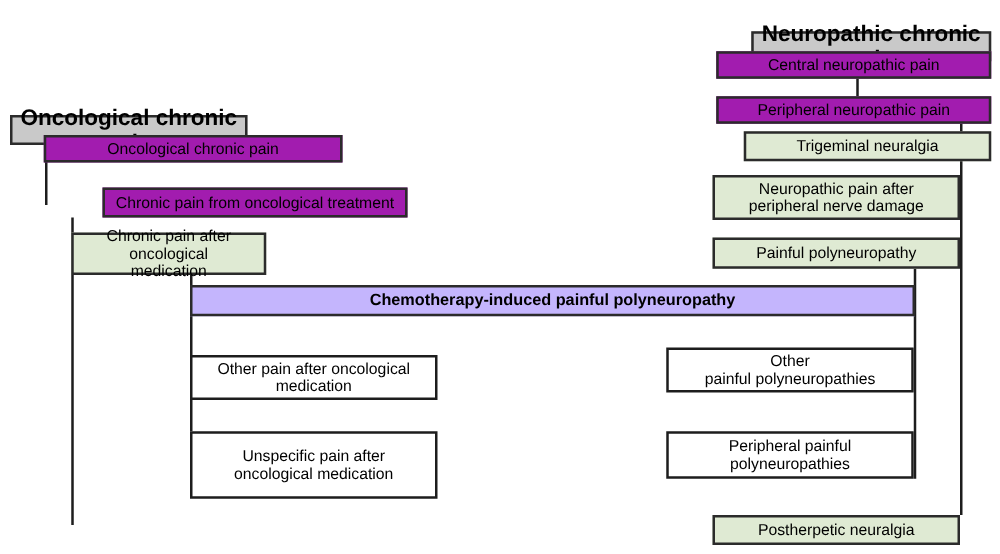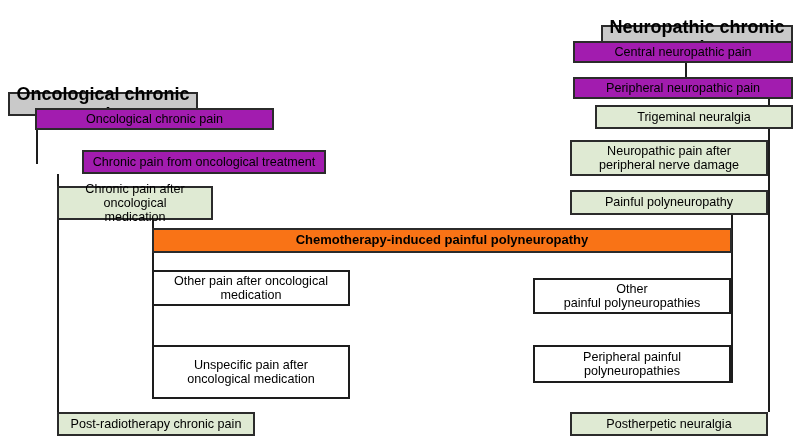--- a/index.html
+++ b/index.html
@@ -46,21 +46,21 @@
     background: #dfead3;
     border: 2px solid #2b2b2b;
     font-size: 12.6px;
   }
   .box.white {
     background: #ffffff;
     border: 2px solid #1d1d1d;
     font-size: 12.6px;
   }
   .box.orange {
-    background: #f97316;
+    background: #c4b5fd;
     border: 2px solid #2b2b2b;
     font-weight: bold;
     font-size: 13px;
   }
 
   
   .vline {
     position: absolute;
     width: 2px;
     background: #1d1d1d;
@@ -92,33 +92,30 @@
 
   <div class="box gray" style="left:35px; top:150px; width:244px; height:24px;margin-left:47px;">
     <span class="box-label">Chronic pain from oncological treatment</span>
   </div>
 
   <div class="box green" style="left:57px; top:186px; width:156px; height:34px;">
     <span class="box-label">Chronic pain after oncological
 medication</span>
   </div>
 
-  <div class="box white" style="left:152px; top:270px; width:198px; height:36px;">
+  <div class="box white" style="left:152px; top:284px; width:198px; height:36px;">
     <span class="box-label">Other pain after oncological
 medication</span>
   </div>
 
   <div class="box white" style="left:152px; top:345px; width:198px; height:54px;">
     <span class="box-label">Unspecific pain after
 oncological medication</span>
   </div>
 
-  <div class="box green" style="left:57px; top:412px; width:198px; height:24px;">
-    <span class="box-label">Post-radiotherapy chronic pain</span>
-  </div>
 
   <div class="vline" style="left:685px; top:29px; height:12px;"></div>
 
   <div class="vline" style="left:685px; top:63px; height:14px;"></div>
 
   <div class="vline" style="left:768px; top:99px; height:313px;"></div>
 
   <div class="vline" style="left:731px; top:215px; height:168px;"></div>
 
   <div class="box header" style="left:601px; top:5px; width:192px; height:24px;">

